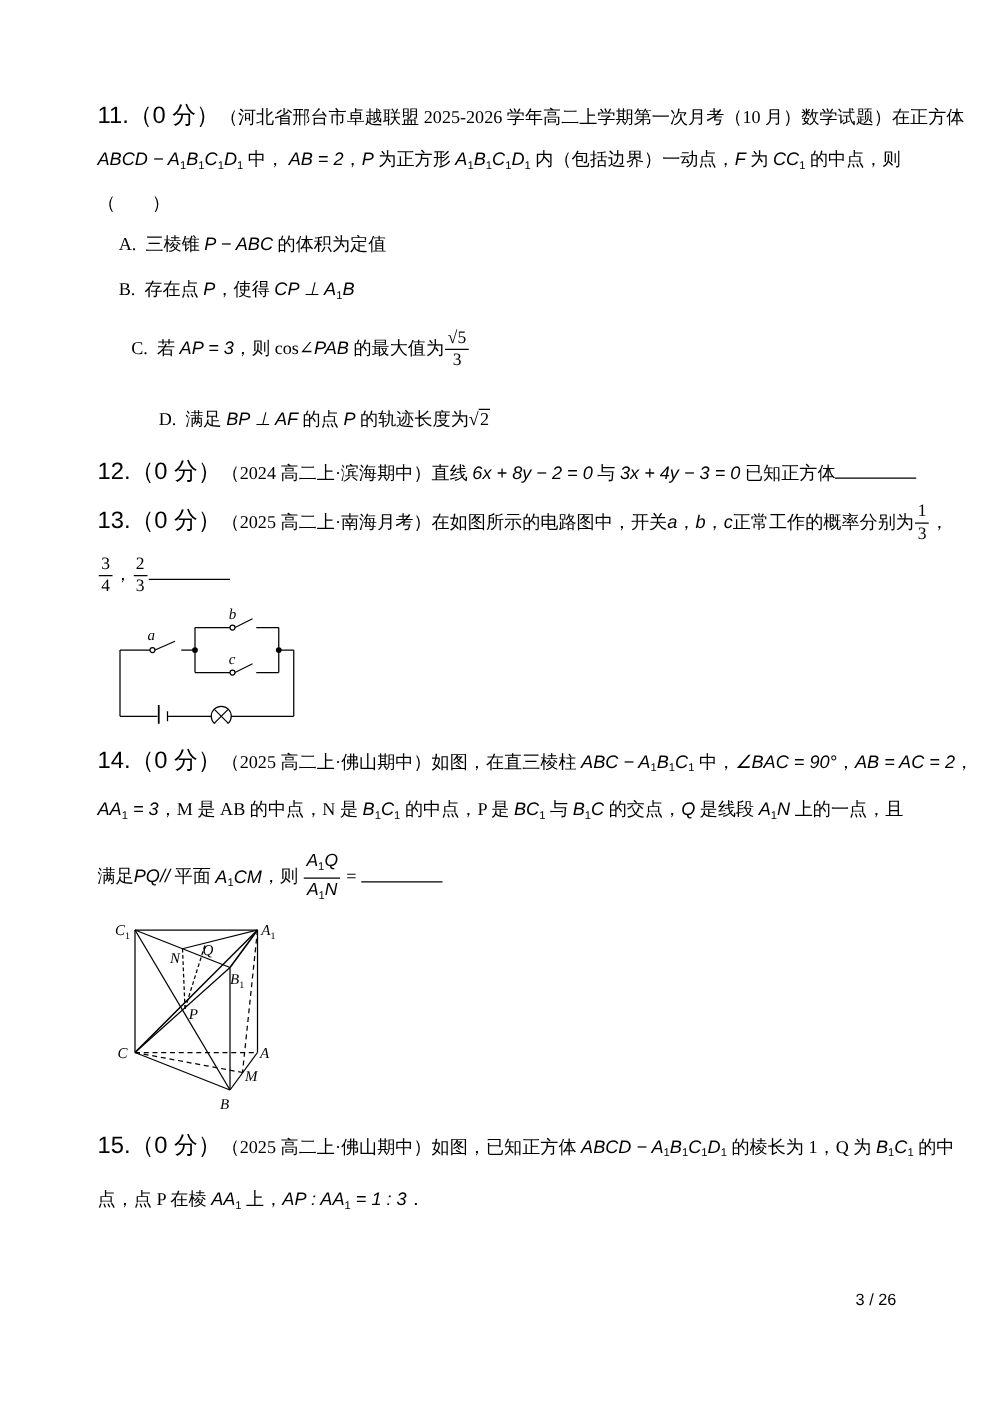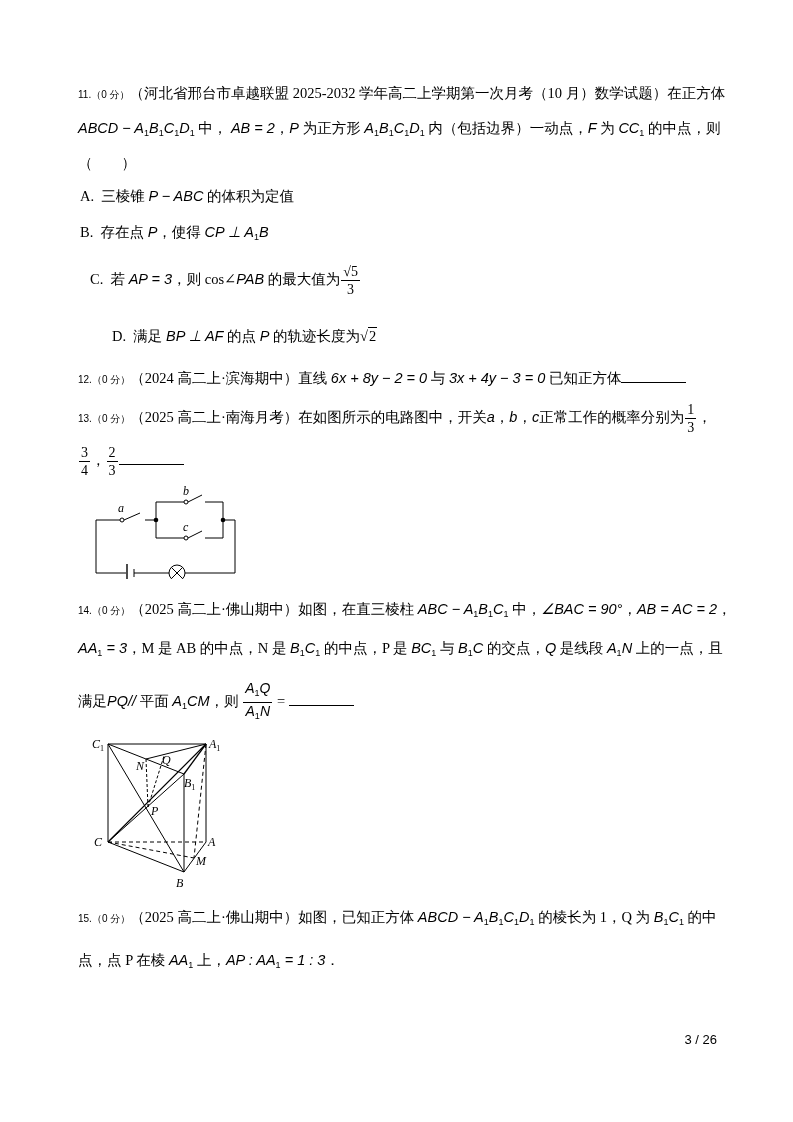--- a/index.html
+++ b/index.html
@@ -1,35 +1,35 @@
 <!DOCTYPE html>
 <html><head>
 <meta charset="utf-8">
 <style>
   html, body { margin:0; padding:0; background:#ffffff; }
   body { width:793px; height:1122px; position:relative; overflow:hidden; color:#000;
          font-family: "Liberation Serif", "DejaVu Serif", serif; }
   .line { position:absolute; left:78px; font-size:14.5px; white-space:nowrap; line-height:20px; }
-  .qnum, .meta-num { font-family: "Liberation Sans", "DejaVu Sans", sans-serif; font-size:10px; }
+  .qnum, .meta-num { font-family: "Liberation Sans", "DejaVu Sans", sans-serif; font-size:19px; }
   .m { font-style:italic; font-family:Liberation Sans, sans-serif; }
   sub { font-size:9px; vertical-align:-3px; font-style:normal; }
-  .opt { left:80px; }
+  .opt { left:95px; }
   .blank { display:inline-block; border-bottom:1px solid #000; width:65px; height:14px; vertical-align:baseline; }
   .frac { display:inline-flex; flex-direction:column; align-items:center; vertical-align:middle; font-size:14px; line-height:17px; margin:0 1px; }
   .frac .num { border-bottom:1px solid #000; padding:0 2px; }
   .sqrt { display:inline-block; }
   .sqrt .rad { border-top:1px solid #000; padding:0 1px; }
   .figure { position:absolute; }
   .page-num { position:absolute; right:76px; top:1032px; font-family:"Liberation Sans", sans-serif; font-weight:normal; font-size:13px; }
 </style>
 </head>
 <body>
 
 <div class="line" style="top:83px;">
-  <span class="qnum">11.</span><span class="meta-num">（0 分）</span><span>（河北省邢台市卓越联盟 2025-2032 学年高二上学期第一次月考（10 月）数学试题）</span><span>在正方体</span>
+  <span class="qnum">11.</span><span class="meta-num">（0 分）</span><span>（河北省邢台市卓越联盟 2025-2026 学年高二上学期第一次月考（10 月）数学试题）</span><span>在正方体</span>
 </div>
 <div class="line" style="top:118px;">
   <span class="m"><span>ABCD − A</span><sub>1</sub>B<sub>1</sub>C<sub>1</sub>D<sub>1</sub></span><span> 中，</span>
   <span class="m">AB = 2</span>，<span class="m">P</span><span> 为正方形 </span><span class="m">A<sub>1</sub>B<sub>1</sub>C<sub>1</sub>D<sub>1</sub></span><span> 内（包括边界）一动点，</span><span class="m">F</span><span> 为 </span><span class="m"><span>CC</span><sub>1</sub></span><span> 的中点，则</span>
 </div>
 <div class="line" style="top:153px;">（　　）</div>
 
 <div class="line opt" style="top:186px;">
   <span>A.</span>&nbsp;&nbsp;<span>三棱锥 </span><span class="m">P − ABC</span><span> 的体积为定值</span>
 </div>

